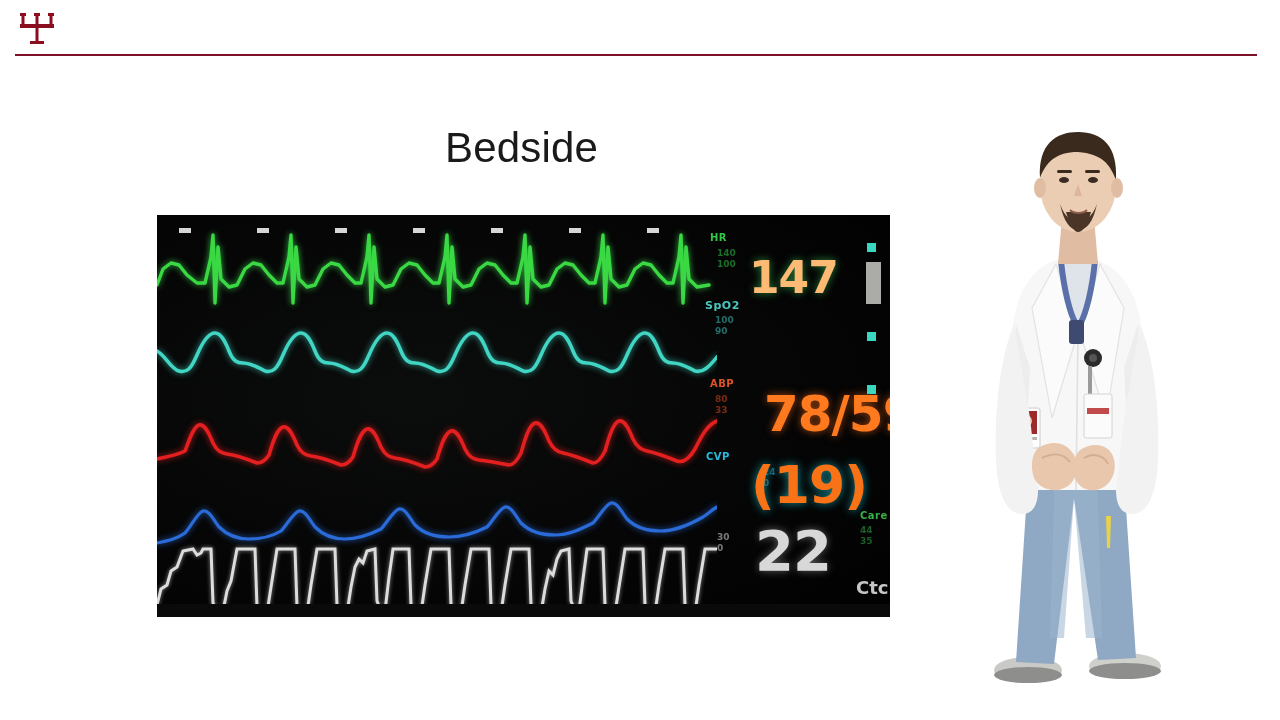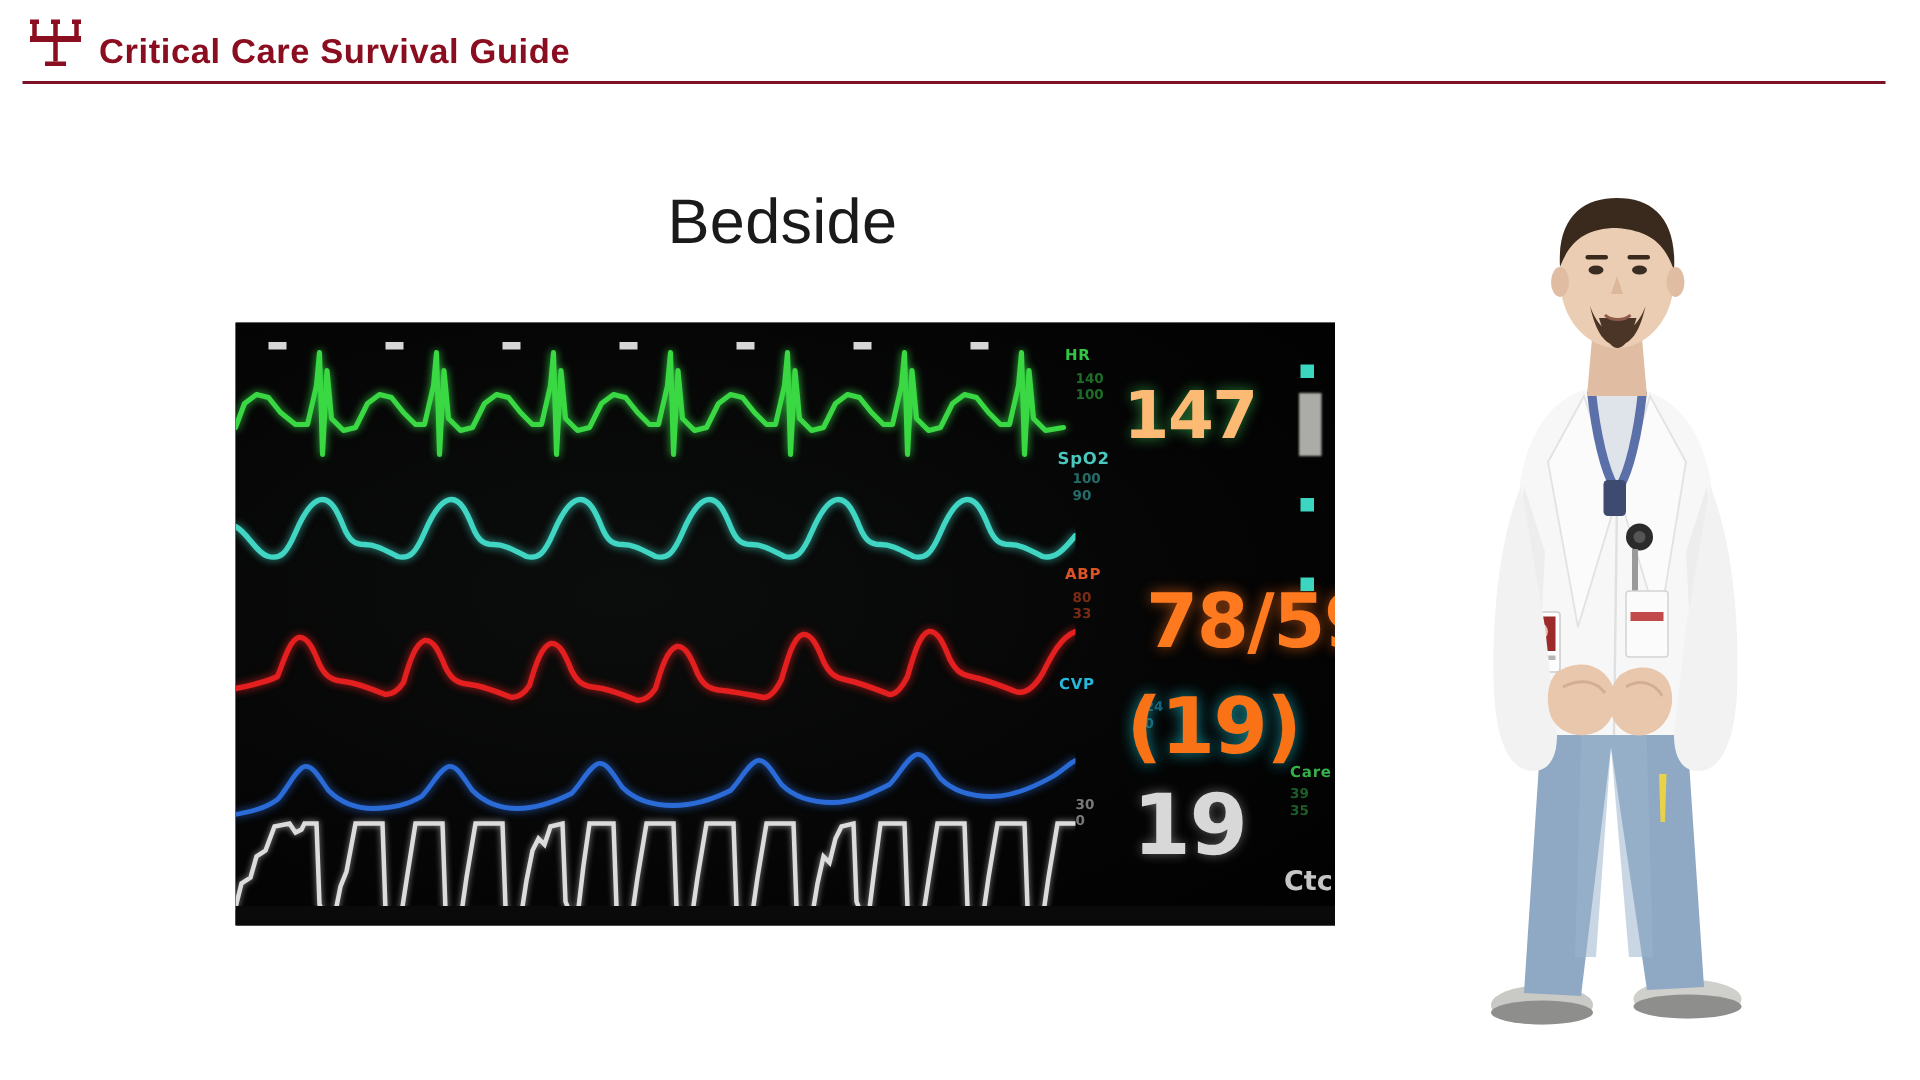--- a/index.html
+++ b/index.html
@@ -194,21 +194,20 @@
       <rect x="17" y="2" width="6" height="3"></rect>
       <rect x="31" y="2" width="6" height="3"></rect>
       <rect x="4.5" y="4" width="3" height="11"></rect>
       <rect x="18.5" y="4" width="3" height="26"></rect>
       <rect x="32.5" y="4" width="3" height="11"></rect>
       <rect x="3" y="13" width="34" height="4"></rect>
       <rect x="13" y="30" width="14" height="3"></rect>
     </g>
   </svg>
 
-  <div id="header-title">Critical Care Survival Guide</div>
 
   <div id="header-rule"></div>
 </div>
 
 <div id="slide-title">Bedside</div>
 
 <div id="monitor">
   <div id="monitor-screen"></div>
 
   <svg class="wave-svg" id="band-ecg" viewBox="0 0 560 96" preserveAspectRatio="none">
@@ -287,24 +286,24 @@
 33</div>
   <div class="num-value" id="abp-value">78/59</div>
 
   <div class="num-label" id="cvp-label">CVP</div>
   <div class="num-scale" id="cvp-scale" style="white-space:pre">24
 0</div>
   <div class="num-value" id="cvp-value">(19)</div>
 
   <div class="num-scale" id="rr-scale" style="white-space:pre">30
 0</div>
-  <div class="num-value" id="rr-value">19</div>
+  <div class="num-value" id="rr-value">22</div>
 
   <div class="num-label" id="tcore-label">Care</div>
-  <div class="num-scale" id="tcore-scale" style="white-space:pre">39
+  <div class="num-scale" id="tcore-scale" style="white-space:pre">44
 35</div>
   <div class="num-value" id="tcore-value">Ctc</div>
 
   <div id="right-bar"></div>
   <div class="right-pip" id="pip-1"></div>
   <div class="right-pip" id="pip-2"></div>
   <div class="right-pip" id="pip-3"></div>
 
   <div id="monitor-bottom-strip"></div>
 </div>

